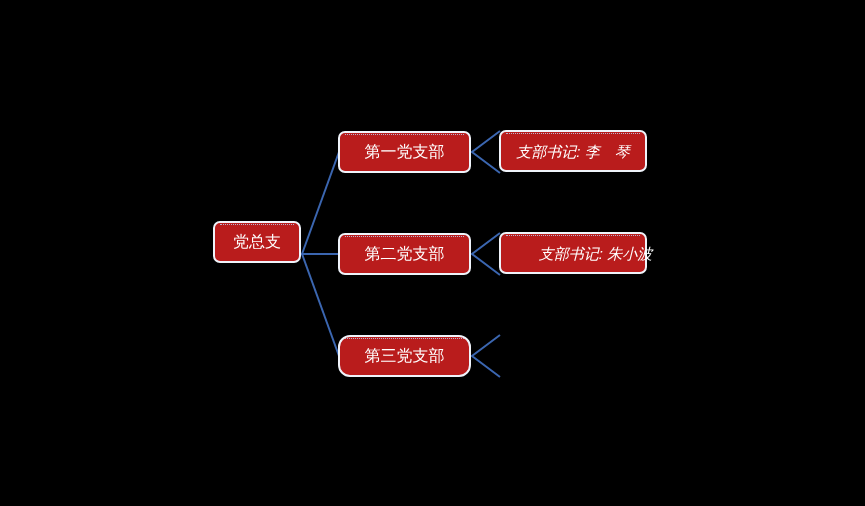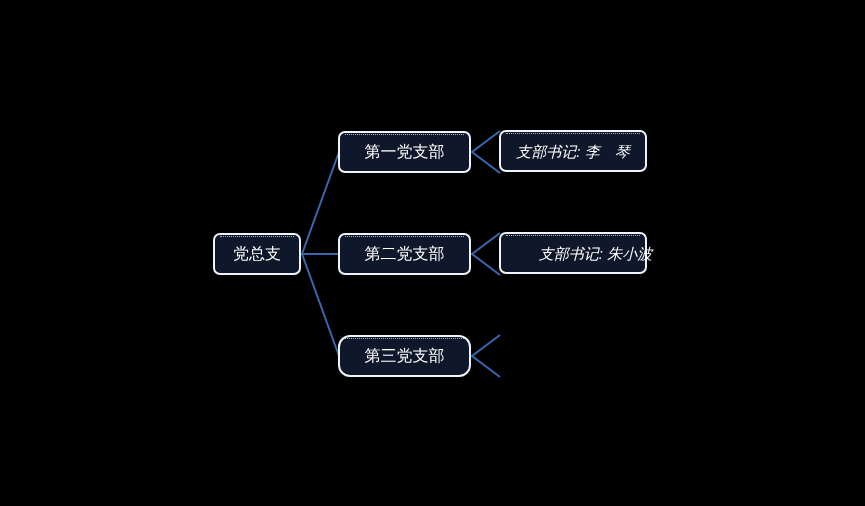--- a/index.html
+++ b/index.html
@@ -18,21 +18,21 @@
   .connectors {
     position: absolute;
     left: 0;
     top: 0;
     width: 865px;
     height: 506px;
   }
   .node {
     position: absolute;
     box-sizing: border-box;
-    background: #0f172a;
+    background: #b91c1c;
     border: 2px solid #EFF3FA;
     border-radius: 7px;
     color: #FFFFFF;
     display: flex;
     align-items: center;
     justify-content: center;
     font-size: 16px;
     line-height: 1;
     white-space: pre;
     text-align: center;
@@ -40,21 +40,21 @@
   }
   
   .node::before {
     content: "";
     position: absolute;
     left: 5px;
     right: 5px;
     top: 1px;
     border-top: 1px dotted rgba(186, 208, 240, 0.85);
   }
-  .root-node      { left: 213px; top: 233px; width: 88px;  height: 42px; }
+  .root-node      { left: 213px; top: 221px; width: 88px;  height: 42px; }
   .branch-node    { left: 338px; width: 133px; height: 42px; }
   .branch-1       { top: 131px; }
   .branch-2       { top: 233px; }
   .branch-3       { top: 335px; border-radius: 12px; }
   .secretary-node { left: 499px; width: 148px; height: 42px; font-size: 15px; font-style: italic; }
   .secretary-1    { top: 130px; }
   .secretary-2    { top: 232px; padding-left: 45px; }
   .secretary-3    { top: 334px; }
 </style>
 </head>

